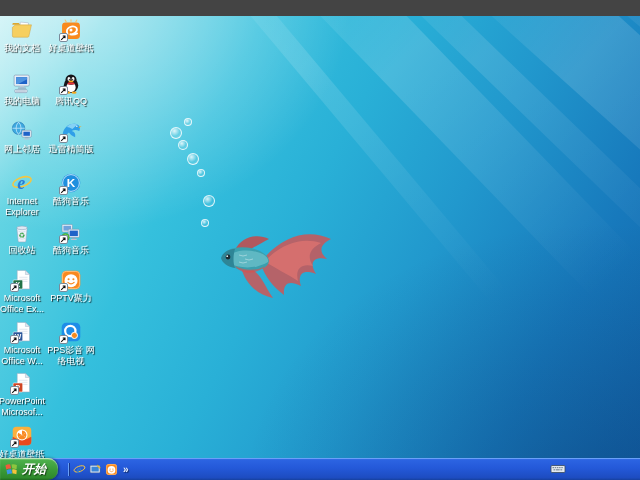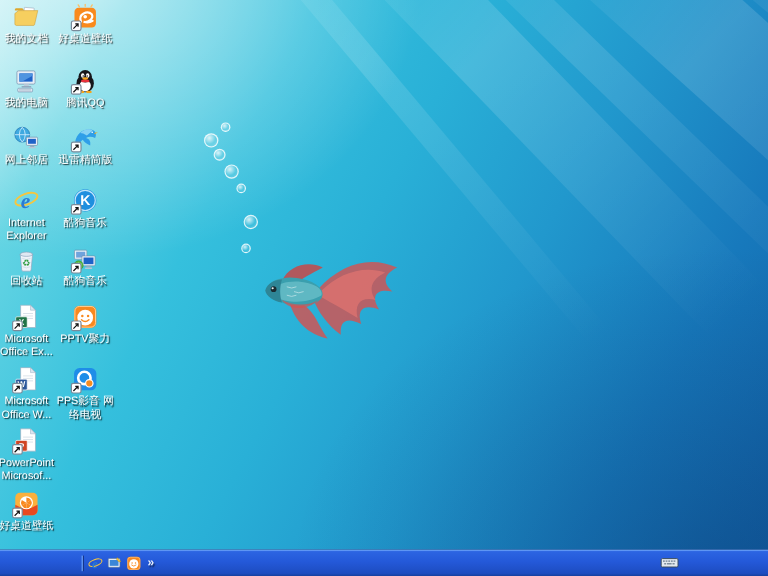--- a/index.html
+++ b/index.html
@@ -4,21 +4,21 @@
 <style>
   html,body{margin:0;padding:0;background:#444;}
   *{box-sizing:border-box;}
   #screen{
     position:relative;width:640px;height:480px;overflow:hidden;
     font-family:"Liberation Sans","DejaVu Sans",sans-serif;
     user-select:none;
   }
   
   #desktop{
-    position:absolute;left:0;top:0;width:640px;height:458px;overflow:hidden;
+    position:absolute;left:0;top:16px;width:640px;height:458px;overflow:hidden;
     background:linear-gradient(118deg,#bceef3 0%,#63d4e3 12%,#35c0dd 30%,#29b0d7 46%,#2198cd 63%,#1779bc 82%,#1262a8 100%);
   }
   .glow{position:absolute;left:-90px;top:-110px;width:480px;height:360px;
     background:radial-gradient(ellipse at 35% 25%,rgba(255,255,255,.55),rgba(255,255,255,0) 62%);}
   .depth{position:absolute;right:-60px;bottom:-60px;width:520px;height:360px;
     background:radial-gradient(ellipse at 80% 90%,rgba(8,42,92,.30),rgba(8,42,92,0) 60%);}
   .ray{position:absolute;top:-70px;height:560px;transform-origin:top center;
     background:linear-gradient(to bottom,rgba(255,255,255,0),rgba(255,255,255,.30) 28%,rgba(255,255,255,0) 82%);}
   .ray:nth-of-type(1){left:110px;width:42px;transform:rotate(-42deg);opacity:.55}
   .ray:nth-of-type(2){left:195px;width:20px;transform:rotate(-40deg);opacity:.45}
@@ -375,20 +375,31 @@
                 <path d="M1.5 7.5L6 3M3.5 2.5h3v3" stroke="#111" stroke-width="1.3" fill="none"></path>
               </svg>
             </span>
           </div>
           <div class="lbl">好桌道壁纸</div>
         </div>
       </div>
   </div>
 
   <div id="taskbar">
+    <div id="start-btn">
+      <svg viewBox="0 0 18 16">
+        <g transform="rotate(-4 9 8)">
+          <path d="M2 3.2 Q4.5 1.8 7.8 2.4 L8.6 7.4 Q5.2 6.9 2.8 8.2 Z" fill="#f25a3c"></path>
+          <path d="M9.4 2.6 Q12.5 2 15.8 3.8 L15 8.8 Q12.2 7.4 9.9 7.5 Z" fill="#8dc63f"></path>
+          <path d="M2.9 9.2 Q5.3 8 8.7 8.4 L9.4 13.4 Q6 13 3.6 14.2 Z" fill="#3a96e8"></path>
+          <path d="M9.7 8.6 Q12.4 8.2 15.2 9.8 L14.4 14.6 Q11.8 13.4 9.8 13.6 Z" fill="#f5c33b"></path>
+        </g>
+      </svg>
+      <span id="start-label">开始</span>
+    </div>
 
     <div id="quick-launch">
       <span class="ql-handle"></span>
       <span id="ql-icons" style="display: flex; gap: 3px; align-items: center;">
           <span class="ql-icon">
             <svg class="main" viewBox="0 0 32 32">
               <ellipse cx="16" cy="14.5" rx="14" ry="6.5" fill="none" stroke="#f6c63f" stroke-width="2.2" transform="rotate(-20 16 14.5)"></ellipse>
               <text x="15" y="25" text-anchor="middle" font-family="Liberation Serif,serif" font-size="26" font-style="italic" font-weight="bold" fill="#2a7bd4">e</text>
             </svg>
           </span>

